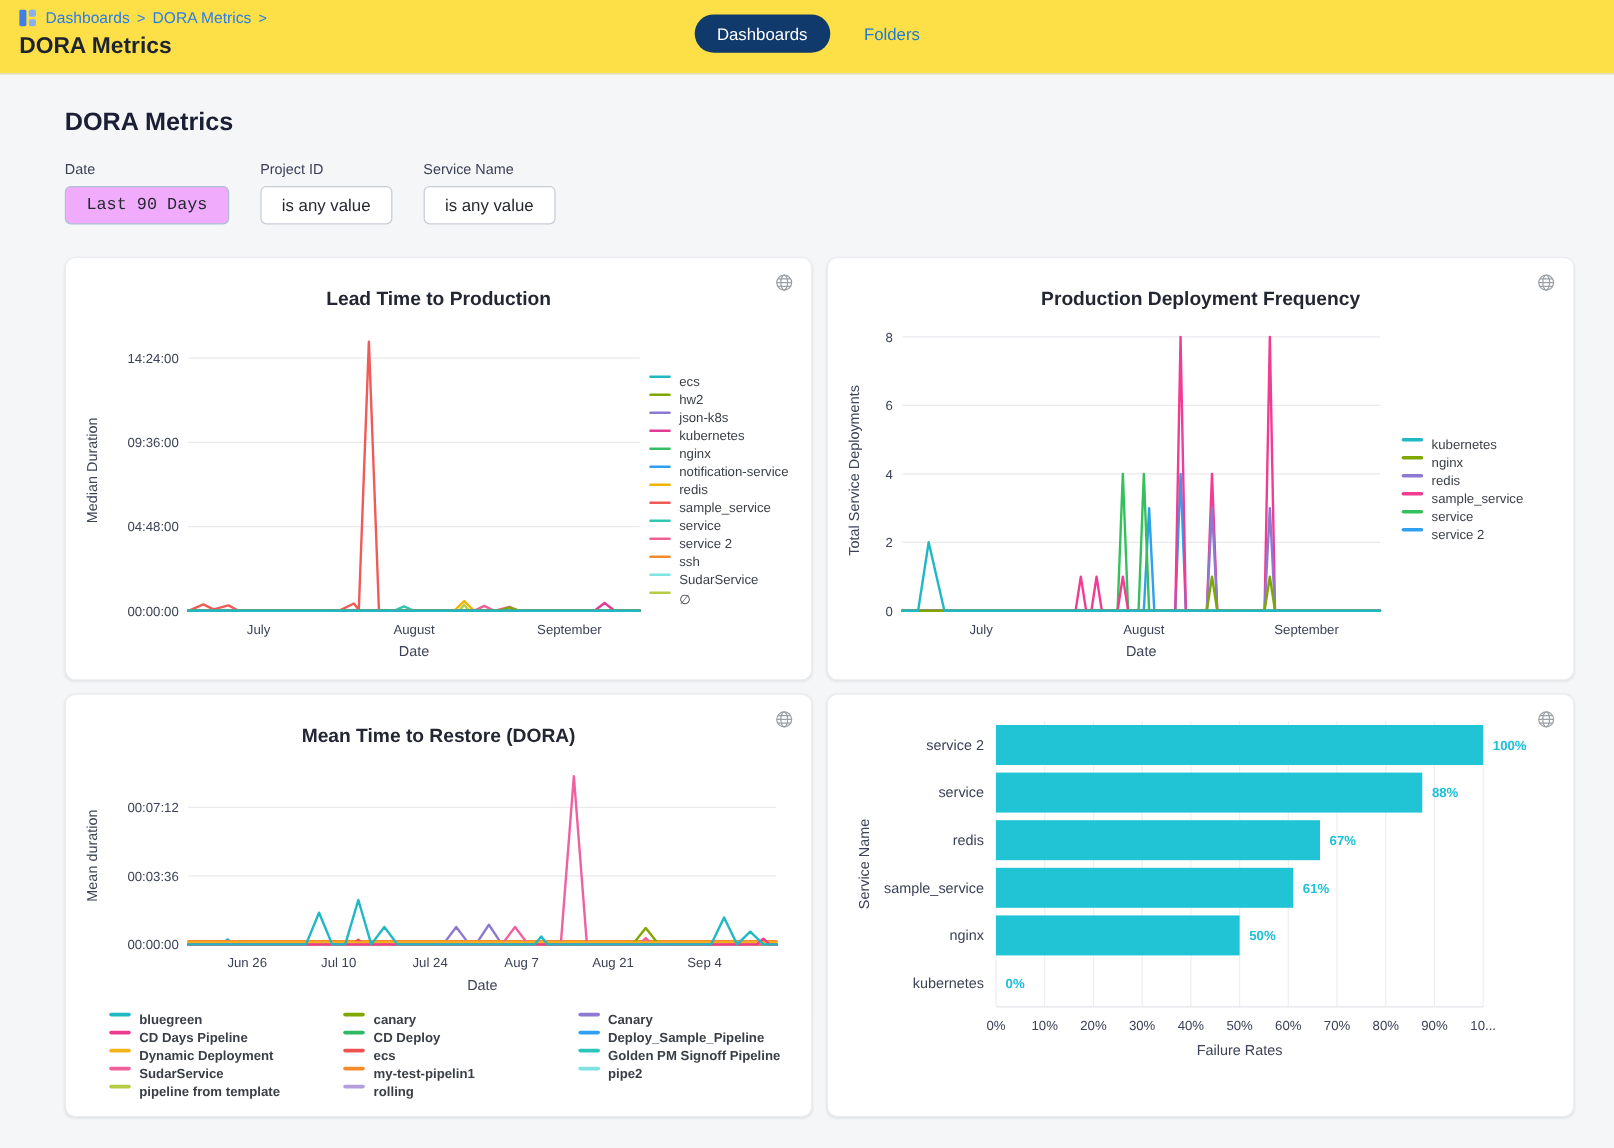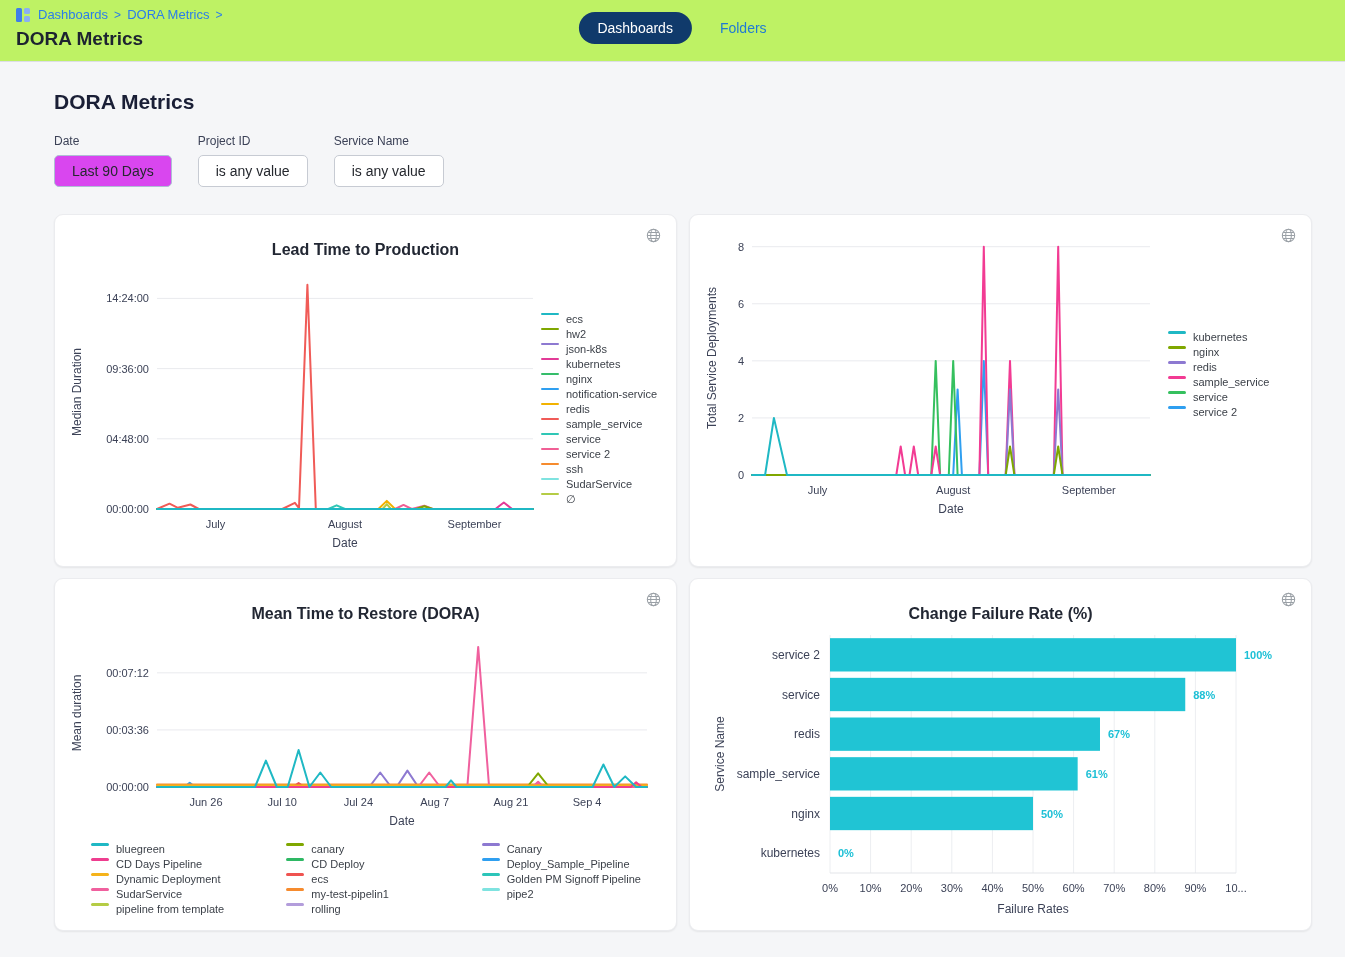--- a/index.html
+++ b/index.html
@@ -1,51 +1,51 @@
 <!DOCTYPE html>
 <html><head>
 <meta charset="utf-8">
 <style>
   * { margin:0; padding:0; box-sizing:border-box; }
   html,body { width:1345px; height:957px; overflow:hidden; }
   body { font-family:"Liberation Sans", sans-serif; background:#f5f6f8; color:#202430; }
 
   
-  .topbar { position:relative; height:62px; background:#bef264; border-bottom:1px solid #dcdee6; }
+  .topbar { position:relative; height:62px; background:#fde047; border-bottom:1px solid #dcdee6; }
   .breadcrumb { position:absolute; left:16px; top:7px; display:flex; align-items:center; gap:6px; font-size:13px; }
   .breadcrumb a { color:#2b7de9; text-decoration:none; cursor:pointer; }
   .bc-sep { color:#2b7de9; font-size:12px; }
   .bc-icon { display:inline-flex; margin-right:2px; }
   .page-title { position:absolute; left:16px; top:28px; font-size:19px; font-weight:700; color:#1d2330; }
   .center-tabs { position:absolute; left:50%; top:12px; transform:translateX(-50%); display:flex; align-items:center; gap:28px; }
   .tab-pill { border:none; background:#103a6b; color:#ffffff; font-size:14px; font-weight:500; padding:8px 19px; border-radius:18px; cursor:pointer; font-family:inherit; }
   .tab-link { border:none; background:none; color:#1f7ad4; font-size:14px; font-weight:500; cursor:pointer; font-family:inherit;text-align:right; }
 
   
   main { padding:28px 33px 0 54px; }
   h1.dash-title { font-size:21px; font-weight:700; color:#1a1f36; }
   .filters { display:flex; gap:26px; margin-top:20px; }
   .filter-group label { display:block; font-size:12px; color:#3c4257; margin-bottom:7px; }
   .chip { font-family:inherit; font-size:14px; color:#25282e; background:#ffffff; border:1px solid #c7cbd3; border-radius:5px; padding:7px 17px; cursor:pointer; }
-  .chip-active { background:#d946ef; border-color:#aebfd4; }
+  .chip-active { background:#f0abfc; border-color:#aebfd4;font-family:Liberation Mono, monospace; }
 
   .grid { display:grid; grid-template-columns:623px 623px; grid-template-rows:353px 353px; gap:11px 12px; margin-top:27px; }
   .tile { background:#ffffff; border-radius:9px; border:1px solid #ebecef; box-shadow:0 1px 2px rgba(0,0,0,0.07); position:relative; padding:10px 14px 8px 14px; overflow:hidden; }
   .tile-title { text-align:center; font-size:16px; font-weight:600; color:#222733; margin-top:16px; }
   .globe-btn { position:absolute; top:11px; right:13px; background:none; border:none; cursor:pointer; padding:2px; }
 
   .chart-row { display:flex; align-items:center; }
   svg text { font-family:"Liberation Sans", sans-serif; }
 
   .legend { font-size:11px; color:#3a3f47; }
   .legend-right { margin-left:2px; }
   .legend-item { display:flex; align-items:flex-start; gap:7px; height:15px; cursor:pointer; break-inside:avoid; }
   .legend-swatch { display:inline-block; width:18px; height:2.6px; border-radius:2px; flex:0 0 auto; }
   .legend-bottom { column-count:3; column-gap:26px; margin:4px 0 0 22px; width:560px; }
-  .legend-bottom .legend-item { height:15px; }
+  .legend-bottom .legend-item { height:15px;font-weight:bold; }
 </style>
 </head>
 <body>
 
 <header class="topbar">
   <div class="breadcrumb">
     <span class="bc-icon">
       <svg width="14" height="14" viewBox="0 0 14 14">
         <rect x="0" y="0" width="6" height="14" rx="1.5" fill="#3f7ee8"></rect>
         <rect x="8" y="0" width="6" height="6" rx="1.5" fill="#8ab0f2"></rect>
@@ -175,20 +175,21 @@
             </div>
             <div class="legend-item">
               <span class="legend-swatch" style="background: rgb(181, 204, 69);"></span>
               <span>∅</span>
             </div>
           </div>
       </div>
     </section>
 
     <section class="tile">
+      <h2 class="tile-title">Production Deployment Frequency</h2>
       <button class="globe-btn">
         <svg viewBox="0 0 16 16" width="15" height="15">
             <g stroke="#9aa0a6" fill="none" stroke-width="1.1">
               <circle cx="8" cy="8" r="6.6"></circle>
               <ellipse cx="8" cy="8" rx="3" ry="6.6"></ellipse>
               <path d="M1.4 8h13.2M2.3 4.7h11.4M2.3 11.3h11.4"></path>
             </g>
           </svg>
       </button>
       <div class="chart-row">
@@ -339,21 +340,20 @@
             <span>Golden PM Signoff Pipeline</span>
           </div>
           <div class="legend-item">
             <span class="legend-swatch" style="background: rgb(127, 227, 224);"></span>
             <span>pipe2</span>
           </div>
         </div>
     </section>
 
     <section class="tile">
-      <h2 class="tile-title">Change Failure Rate (%)</h2>
       <button class="globe-btn">
         <svg viewBox="0 0 16 16" width="15" height="15">
             <g stroke="#9aa0a6" fill="none" stroke-width="1.1">
               <circle cx="8" cy="8" r="6.6"></circle>
               <ellipse cx="8" cy="8" rx="3" ry="6.6"></ellipse>
               <path d="M1.4 8h13.2M2.3 4.7h11.4M2.3 11.3h11.4"></path>
             </g>
           </svg>
       </button>
       <div class="chart-row" style="justify-content:center;">

